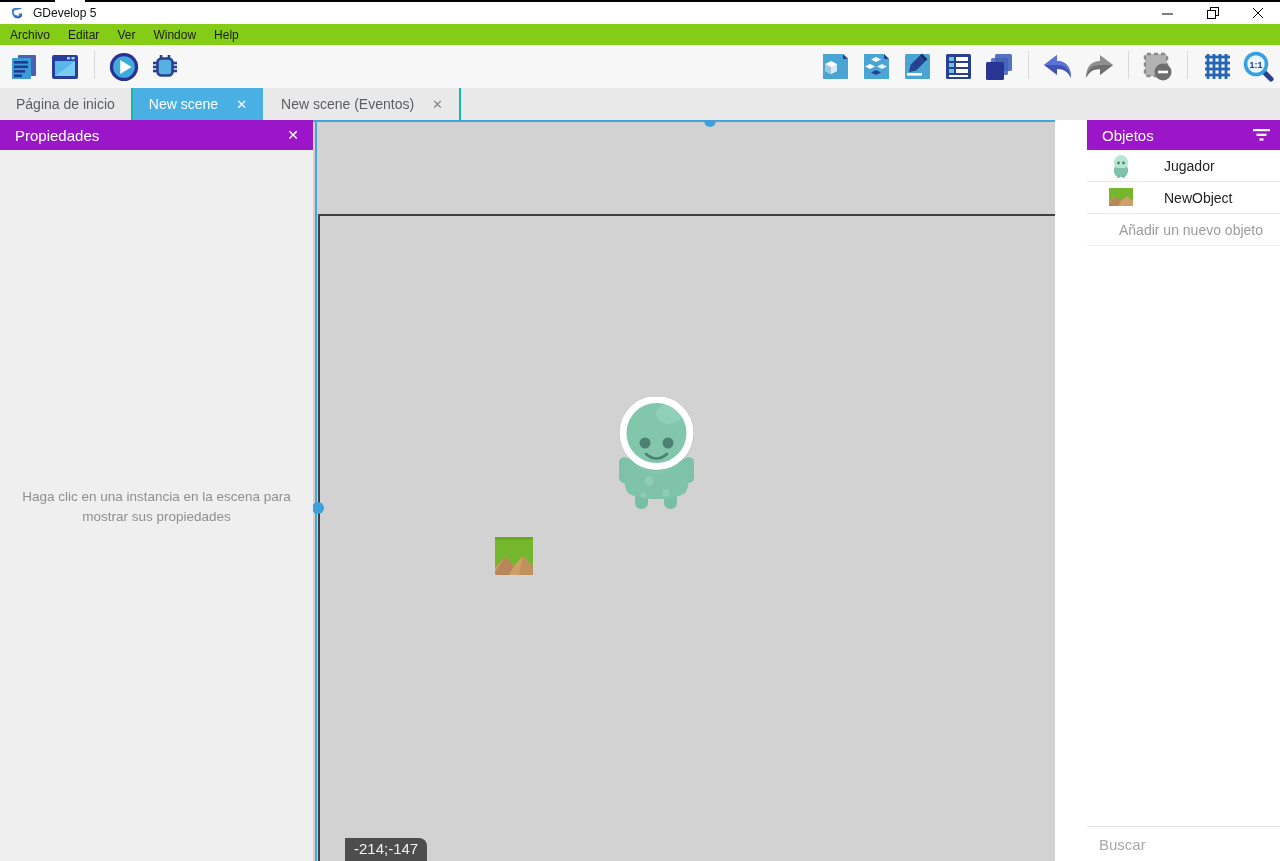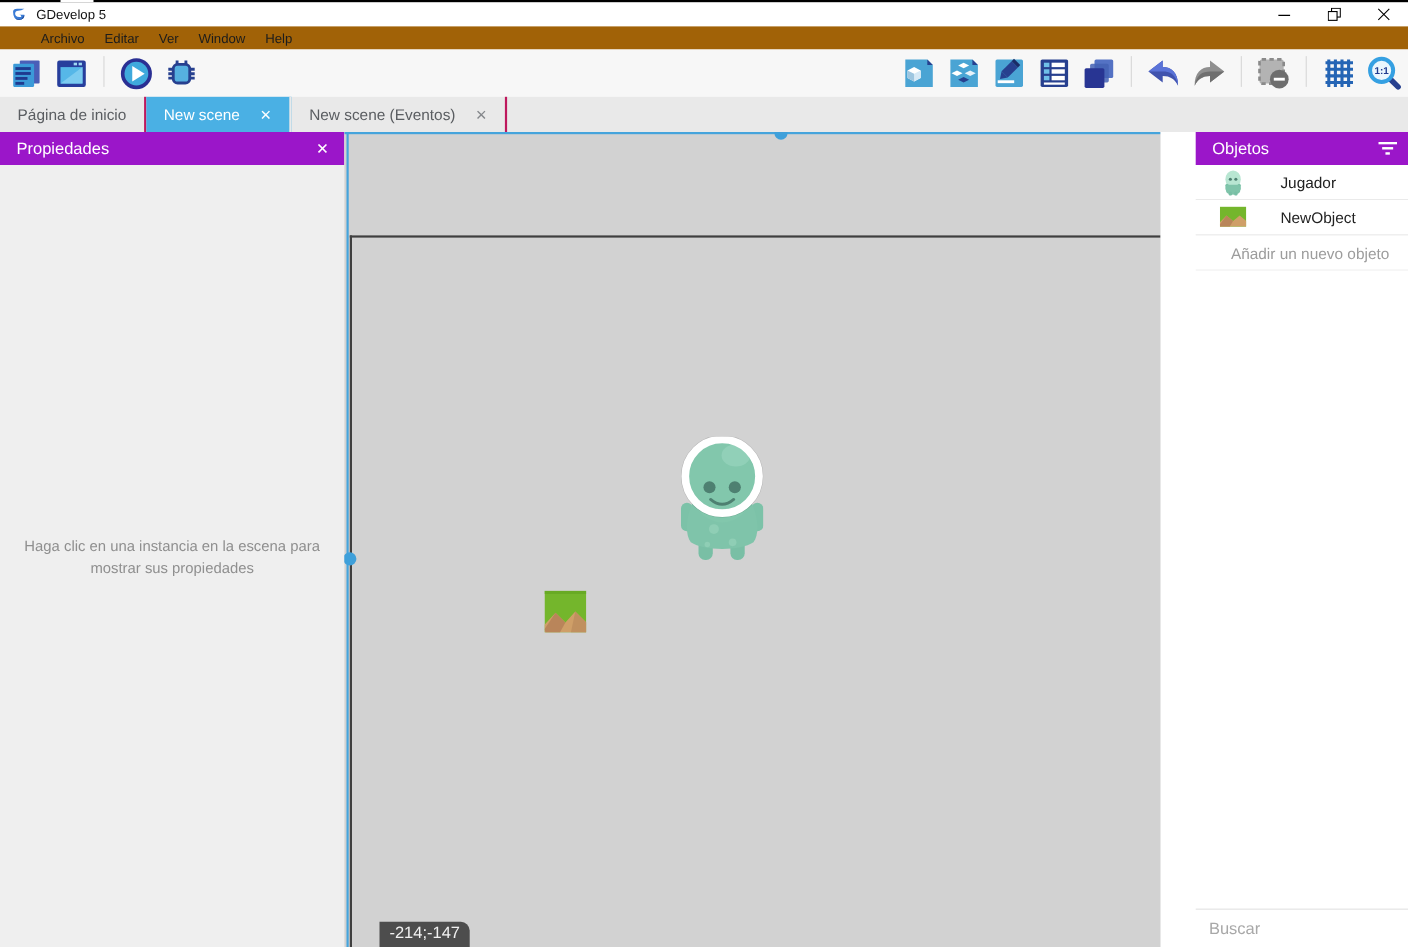--- a/index.html
+++ b/index.html
@@ -11,34 +11,34 @@
   .top-edge .gap { position:absolute; left:55px; top:0; width:30px; height:2px; background:#fff; }
 
   
   .titlebar { position:absolute; top:2px; left:0; width:1280px; height:22px; background:#fff; display:flex; align-items:center; }
   .titlebar .logo { width:15px; height:15px; margin-left:10px; display:flex; align-items:center; justify-content:center; }
   .titlebar .title { margin-left:8px; font-size:12px; color:#111; }
   .win-controls { position:absolute; right:0; top:0; height:22px; display:flex; }
   .win-btn { width:45px; height:22px; display:flex; align-items:center; justify-content:center; cursor:default; }
 
   
-  .menubar { position:absolute; top:24px; left:0; width:1280px; height:21px; background:#a16207; display:flex; align-items:center; padding-left:28px; }
+  .menubar { position:absolute; top:24px; left:0; width:1280px; height:21px; background:#84cc16; display:flex; align-items:center; padding-left:1px; }
   .menu-item { font-size:12px; color:#1c1c1c; padding:2px 9px; }
 
   
   .toolbar { position:absolute; top:45px; left:0; width:1280px; height:43px; background:#f7f7f7; display:flex; align-items:center; }
   .tb-group { display:flex; align-items:flex-start; gap:9px; }
   .tb-left { margin-left:8px; }
   .tb-right { margin-left:auto; margin-right:6px; }
   .tb-btn { width:32px; height:32px; display:flex; align-items:center; justify-content:center; }
   .tb-sep { width:1px; height:28px; background:#d8d8d8; margin:0 4px; }
 
   
   .tabbar { position:absolute; top:88px; left:0; width:1280px; height:32px; background:#e9e9e9; display:flex; }
-  .tab { height:32px; display:flex; align-items:center; padding:0 16px; font-size:14px; color:#5a5d61; border-right:2px solid #be185d; }
+  .tab { height:32px; display:flex; align-items:center; padding:0 16px; font-size:14px; color:#5a5d61; border-right:2px solid #14b8a6; }
   .tab.active { background:#4ab0e4; color:#fff; border-right:2px solid #e9e9e9; }
   .tab .tab-close { margin-left:18px; font-size:13px; color:#84878b; }
   .tab.active .tab-close { color:#fff; }
 
   
   .main { position:absolute; top:120px; left:0; width:1280px; height:741px; }
 
   .panel-header { height:30px; background:#9b16c9; display:flex; align-items:center; color:#fff; }
   .panel-header .ph-title { font-size:15px; margin-left:15px; flex:1; }
   .panel-header .ph-x { font-size:14px; margin-right:14px; color:#fff; }

